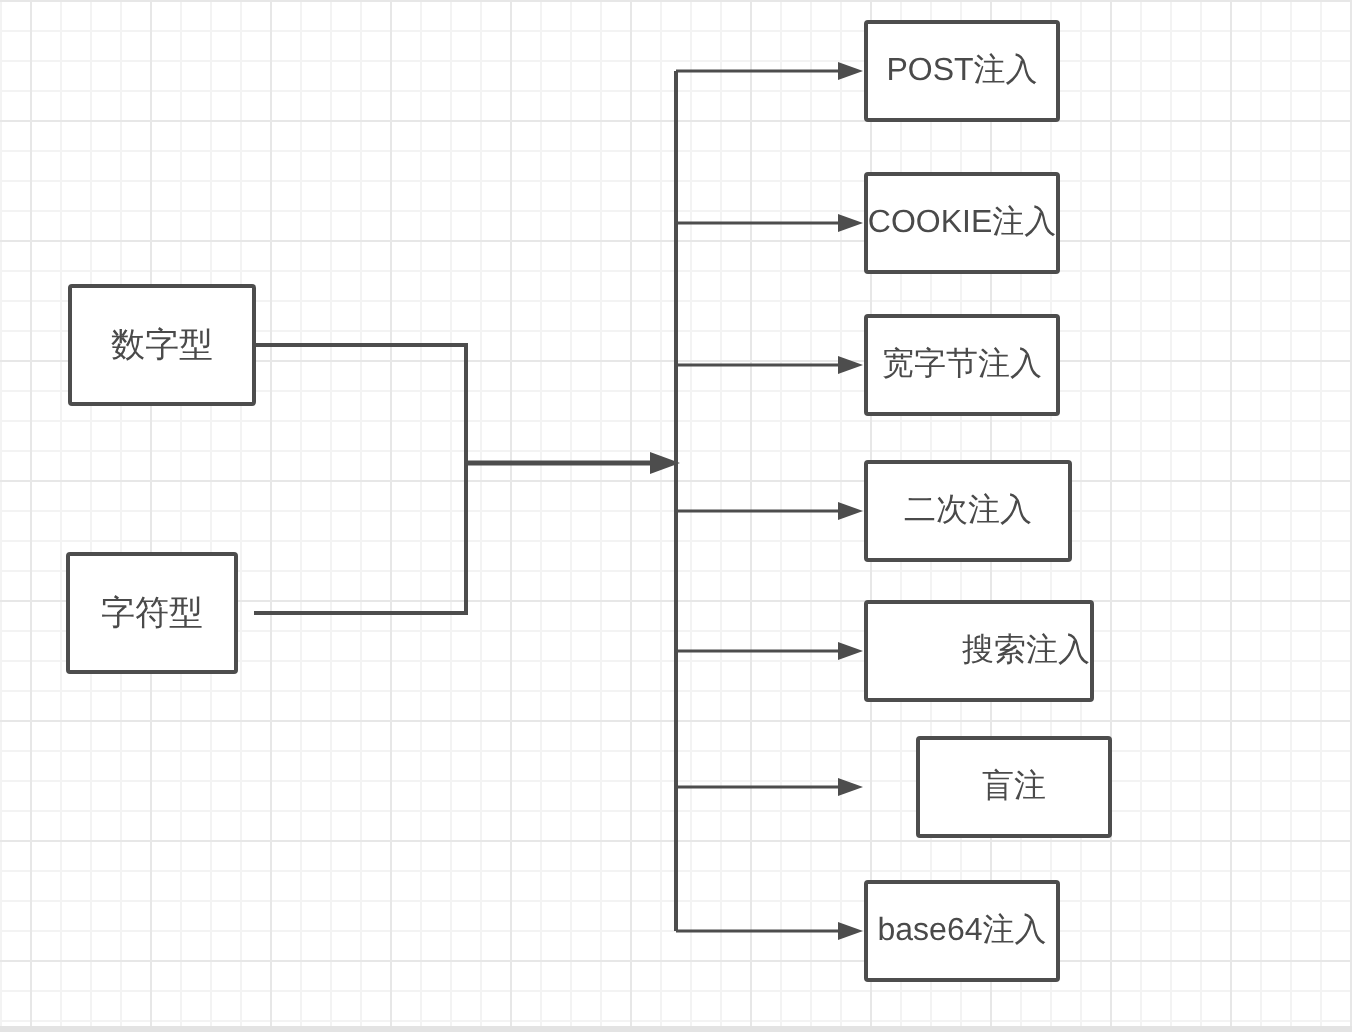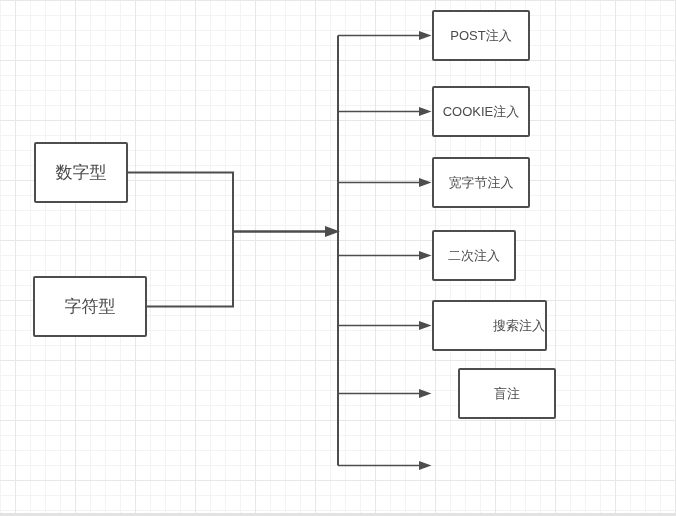--- a/index.html
+++ b/index.html
@@ -33,21 +33,21 @@
     border: 2px solid #4d4d4d;
     border-radius: 2px;
     display: flex;
     align-items: center;
     justify-content: center;
     color: #4a4a4a;
     text-align: center;
     white-space: nowrap;
   }
   .node.src { font-size: 17px; }
-  .node.dst { font-size: 13px; }
+  .node.dst { font-size: 16px; }
 
   .bottom-edge {
     position: absolute;
     left: 0; bottom: 0;
     width: 676px; height: 3px;
     background: #e3e3e3;
   }
 </style>
 </head>
 <body>
@@ -97,37 +97,40 @@
 
     <g>
       <line x1="338" y1="465.5" x2="420" y2="465.5" stroke="#4d4d4d" stroke-width="1.6"></line>
       <polygon points="431.5,465.5 419,461 419,470" fill="#4d4d4d"></polygon>
     </g>
   </svg>
 
   <div class="node src" style="left:34px; top:142px; width:94px; height:61px;">
     <span>数字型</span>
   </div>
-  <div class="node src" style="left:33px; top:276px; width:114px; height:61px;">
+  <div class="node src" style="left:33px; top:276px; width:86px; height:61px;">
     <span>字符型</span>
   </div>
 
   <div class="node dst" style="left:432px; top:10px; width:98px; height:51px;">
     <span>POST注入</span>
   </div>
   <div class="node dst" style="left:432px; top:86px; width:98px; height:51px;">
     <span>COOKIE注入</span>
   </div>
   <div class="node dst" style="left:432px; top:157px; width:98px; height:51px;">
     <span>宽字节注入</span>
   </div>
-  <div class="node dst" style="left:432px; top:230px; width:84px; height:51px;">
+  <div class="node dst" style="left:432px; top:230px; width:104px; height:51px;">
     <span>二次注入</span>
   </div>
   <div class="node dst" style="left:432px; top:300px; width:115px; height:51px;justify-content:flex-end;">
     <span>搜索注入</span>
   </div>
   <div class="node dst" style="left:432px; top:368px; width:98px; height:51px;margin-left:26px;">
     <span>盲注</span>
   </div>
+  <div class="node dst" style="left:432px; top:440px; width:98px; height:51px;">
+    <span>base64注入</span>
+  </div>
 
   <div class="bottom-edge"></div>
 </div>
 
 </body></html>

